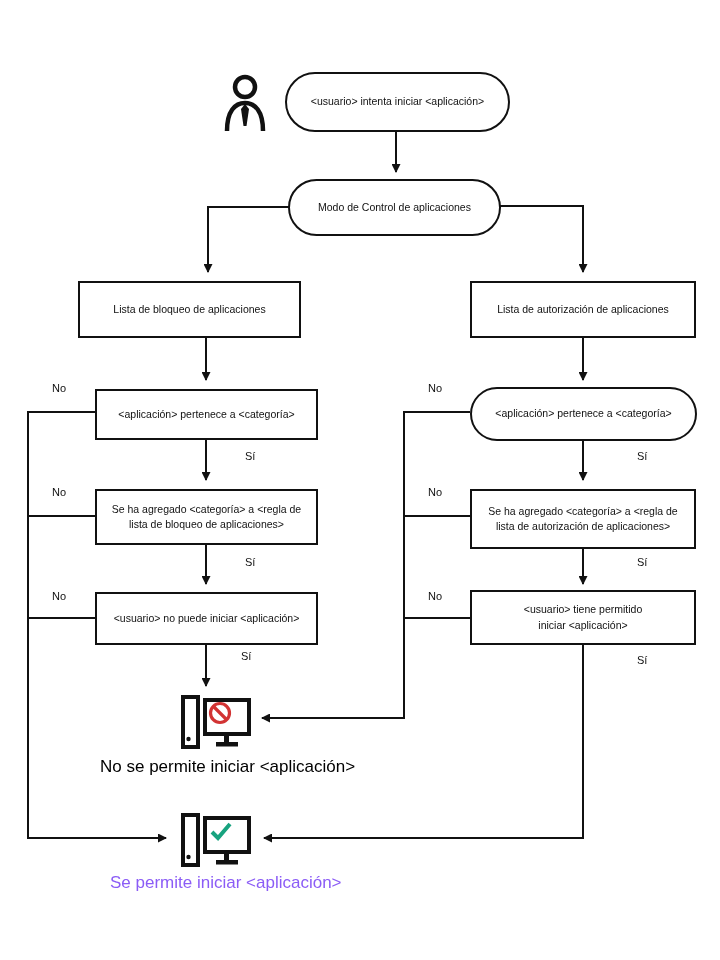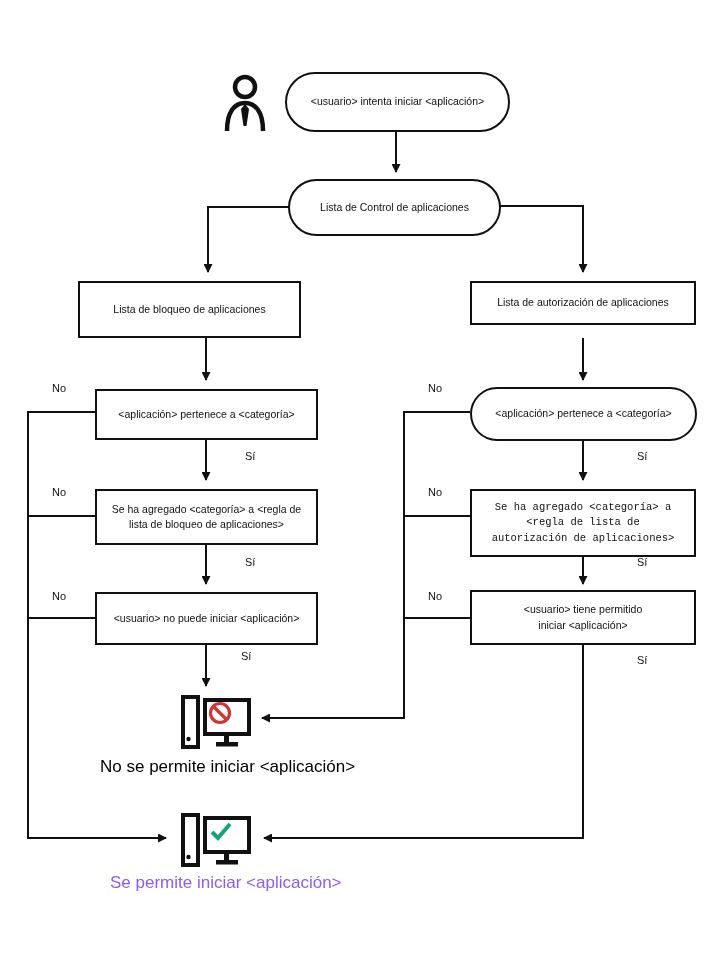--- a/index.html
+++ b/index.html
@@ -54,33 +54,33 @@
   </svg>
 
   <svg class="icon" style="left:222px;top:74px;" width="46" height="58" viewBox="0 0 46 58">
     <circle cx="23" cy="13" r="10" stroke="#111" stroke-width="4.5" fill="none"></circle>
     <path d="M5 57 C5 37 13 29 23 29 C33 29 41 37 41 57" stroke="#111" stroke-width="4.5" fill="none"></path>
     <path d="M23 30 L19 35 L21.5 52 L24.5 52 L27 35 Z" fill="#111"></path>
   </svg>
 
   <div class="node stadium" style="left:285px;top:72px;width:225px;height:60px;">&lt;usuario&gt; intenta iniciar &lt;aplicación&gt;</div>
 
-  <div class="node stadium" style="left:288px;top:179px;width:213px;height:57px;">Lista de Control de aplicaciones</div>
+  <div class="node stadium" style="left:288px;top:179px;width:213px;height:57px;">Modo de Control de aplicaciones</div>
 
   <div class="node" style="left:78px;top:281px;width:223px;height:57px;">Lista de bloqueo de aplicaciones</div>
 
-  <div class="node" style="left:470px;top:281px;width:226px;height:44px;">Lista de autorización de aplicaciones</div>
+  <div class="node" style="left:470px;top:281px;width:226px;height:57px;">Lista de autorización de aplicaciones</div>
 
   <div class="node" style="left:95px;top:389px;width:223px;height:51px;">&lt;aplicación&gt; pertenece a &lt;categoría&gt;</div>
 
   <div class="node stadium" style="left:470px;top:387px;width:227px;height:54px;">&lt;aplicación&gt; pertenece a &lt;categoría&gt;</div>
 
   <div class="node" style="left:95px;top:489px;width:223px;height:56px;">Se ha agregado &lt;categoría&gt; a &lt;regla de lista de bloqueo de aplicaciones&gt;</div>
 
-  <div class="node" style="left:470px;top:489px;width:226px;height:68px;font-family:Liberation Mono, monospace;">Se ha agregado &lt;categoría&gt; a &lt;regla de lista de autorización de aplicaciones&gt;</div>
+  <div class="node" style="left:470px;top:489px;width:226px;height:60px;">Se ha agregado &lt;categoría&gt; a &lt;regla de lista de autorización de aplicaciones&gt;</div>
 
   <div class="node" style="left:470px;top:590px;width:226px;height:55px;padding:4px 38px;">&lt;usuario&gt; tiene permitido iniciar &lt;aplicación&gt;</div>
 
   <div class="node" style="left:95px;top:592px;width:223px;height:53px;">&lt;usuario&gt; no puede iniciar &lt;aplicación&gt;</div>
 
   <span class="lbl" style="left:52px;top:382px;">No</span>
   <span class="lbl" style="left:52px;top:486px;">No</span>
   <span class="lbl" style="left:52px;top:590px;">No</span>
   <span class="lbl" style="left:428px;top:382px;">No</span>
   <span class="lbl" style="left:428px;top:486px;">No</span>

